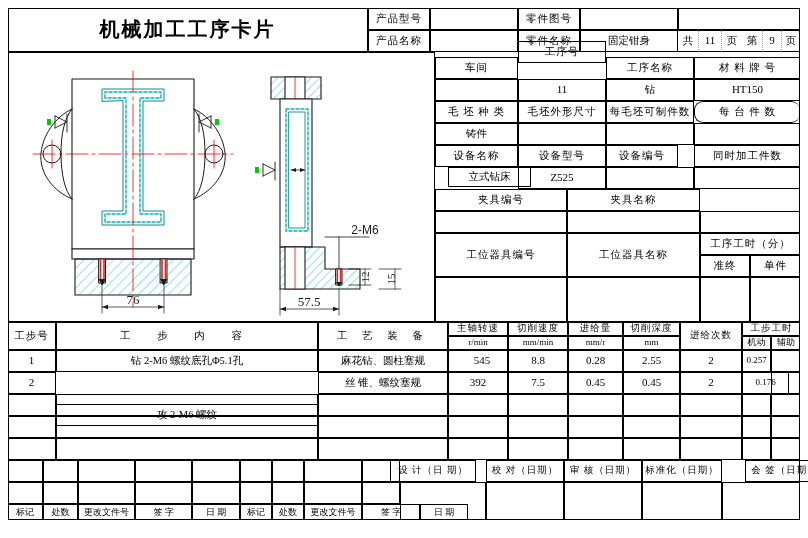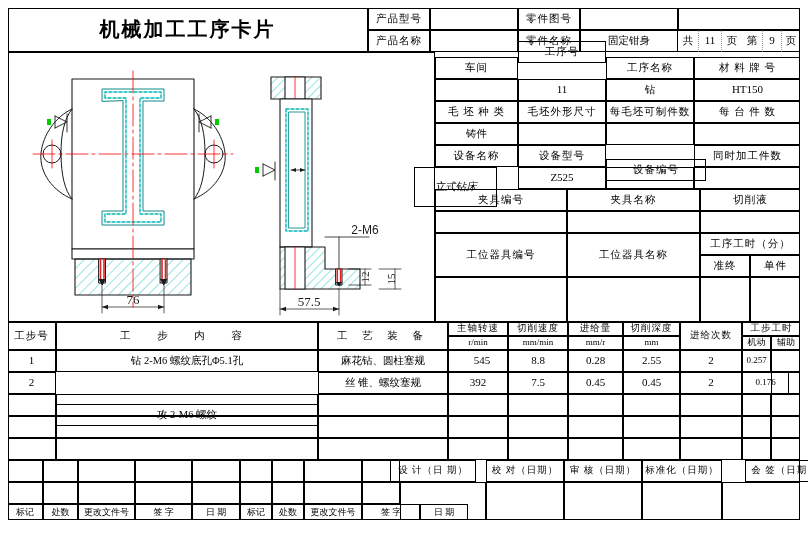--- a/index.html
+++ b/index.html
@@ -224,40 +224,39 @@
   <div class="cell hd" style="left:694px;top:57px;width:106px;height:22px;border-right:none;">材 料 牌 号</div>
 
   <div class="cell" style="left:435px;top:79px;width:83px;height:22px;"></div>
   <div class="cell num" style="left:518px;top:79px;width:88px;height:22px;">11</div>
   <div class="cell" style="left:606px;top:79px;width:88px;height:22px;">钻</div>
   <div class="cell num" style="left:694px;top:79px;width:106px;height:22px;border-right:none;">HT150</div>
 
   <div class="cell hd" style="left:435px;top:101px;width:83px;height:22px;">毛 坯 种 类</div>
   <div class="cell hd" style="left:518px;top:101px;width:88px;height:22px;">毛坯外形尺寸</div>
   <div class="cell hd" style="left:606px;top:101px;width:88px;height:22px;">每毛坯可制件数</div>
-  <div class="cell hd" style="left:694px;top:101px;width:106px;height:22px;border-right:none;">每 台 件 数</div>
+  <div class="cell hd" style="left:694px;top:101px;width:106px;height:22px;border-right:none;border-radius:9px;">每 台 件 数</div>
 
   <div class="cell" style="left:435px;top:123px;width:83px;height:22px;">铸件</div>
   <div class="cell" style="left:518px;top:123px;width:88px;height:22px;"></div>
   <div class="cell" style="left:606px;top:123px;width:88px;height:22px;"></div>
   <div class="cell" style="left:694px;top:123px;width:106px;height:22px;border-right:none;"></div>
 
   <div class="cell hd" style="left:435px;top:145px;width:83px;height:22px;">设备名称</div>
   <div class="cell hd" style="left:518px;top:145px;width:88px;height:22px;">设备型号</div>
-  <div class="cell hd" style="left:606px;top:159px;width:100px;height:22px;">设备编号</div>
+  <div class="cell hd" style="left:606px;top:145px;width:72px;height:22px;">设备编号</div>
   <div class="cell hd" style="left:694px;top:145px;width:106px;height:22px;border-right:none;">同时加工件数</div>
 
-  <div class="cell" style="left:414px;top:167px;width:83px;height:40px;font-style:italic;">立式钻床</div>
+  <div class="cell" style="left:448px;top:167px;width:83px;height:20px;">立式钻床</div>
   <div class="cell num" style="left:518px;top:167px;width:88px;height:22px;">Z525</div>
   <div class="cell" style="left:606px;top:167px;width:88px;height:22px;"></div>
   <div class="cell" style="left:694px;top:167px;width:106px;height:22px;border-right:none;"></div>
 
   <div class="cell hd" style="left:435px;top:189px;width:132px;height:22px;">夹具编号</div>
   <div class="cell hd" style="left:567px;top:189px;width:133px;height:22px;">夹具名称</div>
-  <div class="cell hd" style="left:700px;top:189px;width:100px;height:22px;border-right:none;">切削液</div>
 
   <div class="cell" style="left:435px;top:211px;width:132px;height:22px;"></div>
   <div class="cell" style="left:567px;top:211px;width:133px;height:22px;"></div>
   <div class="cell" style="left:700px;top:211px;width:100px;height:22px;border-right:none;"></div>
 
   <div class="cell hd" style="left:435px;top:233px;width:132px;height:44px;">工位器具编号</div>
   <div class="cell hd" style="left:567px;top:233px;width:133px;height:44px;">工位器具名称</div>
   <div class="cell hd" style="left:700px;top:233px;width:100px;height:22px;border-right:none;">工序工时（分）</div>
   <div class="cell hd" style="left:700px;top:255px;width:50px;height:22px;">准终</div>
   <div class="cell hd" style="left:750px;top:255px;width:50px;height:22px;border-right:none;">单件</div>

